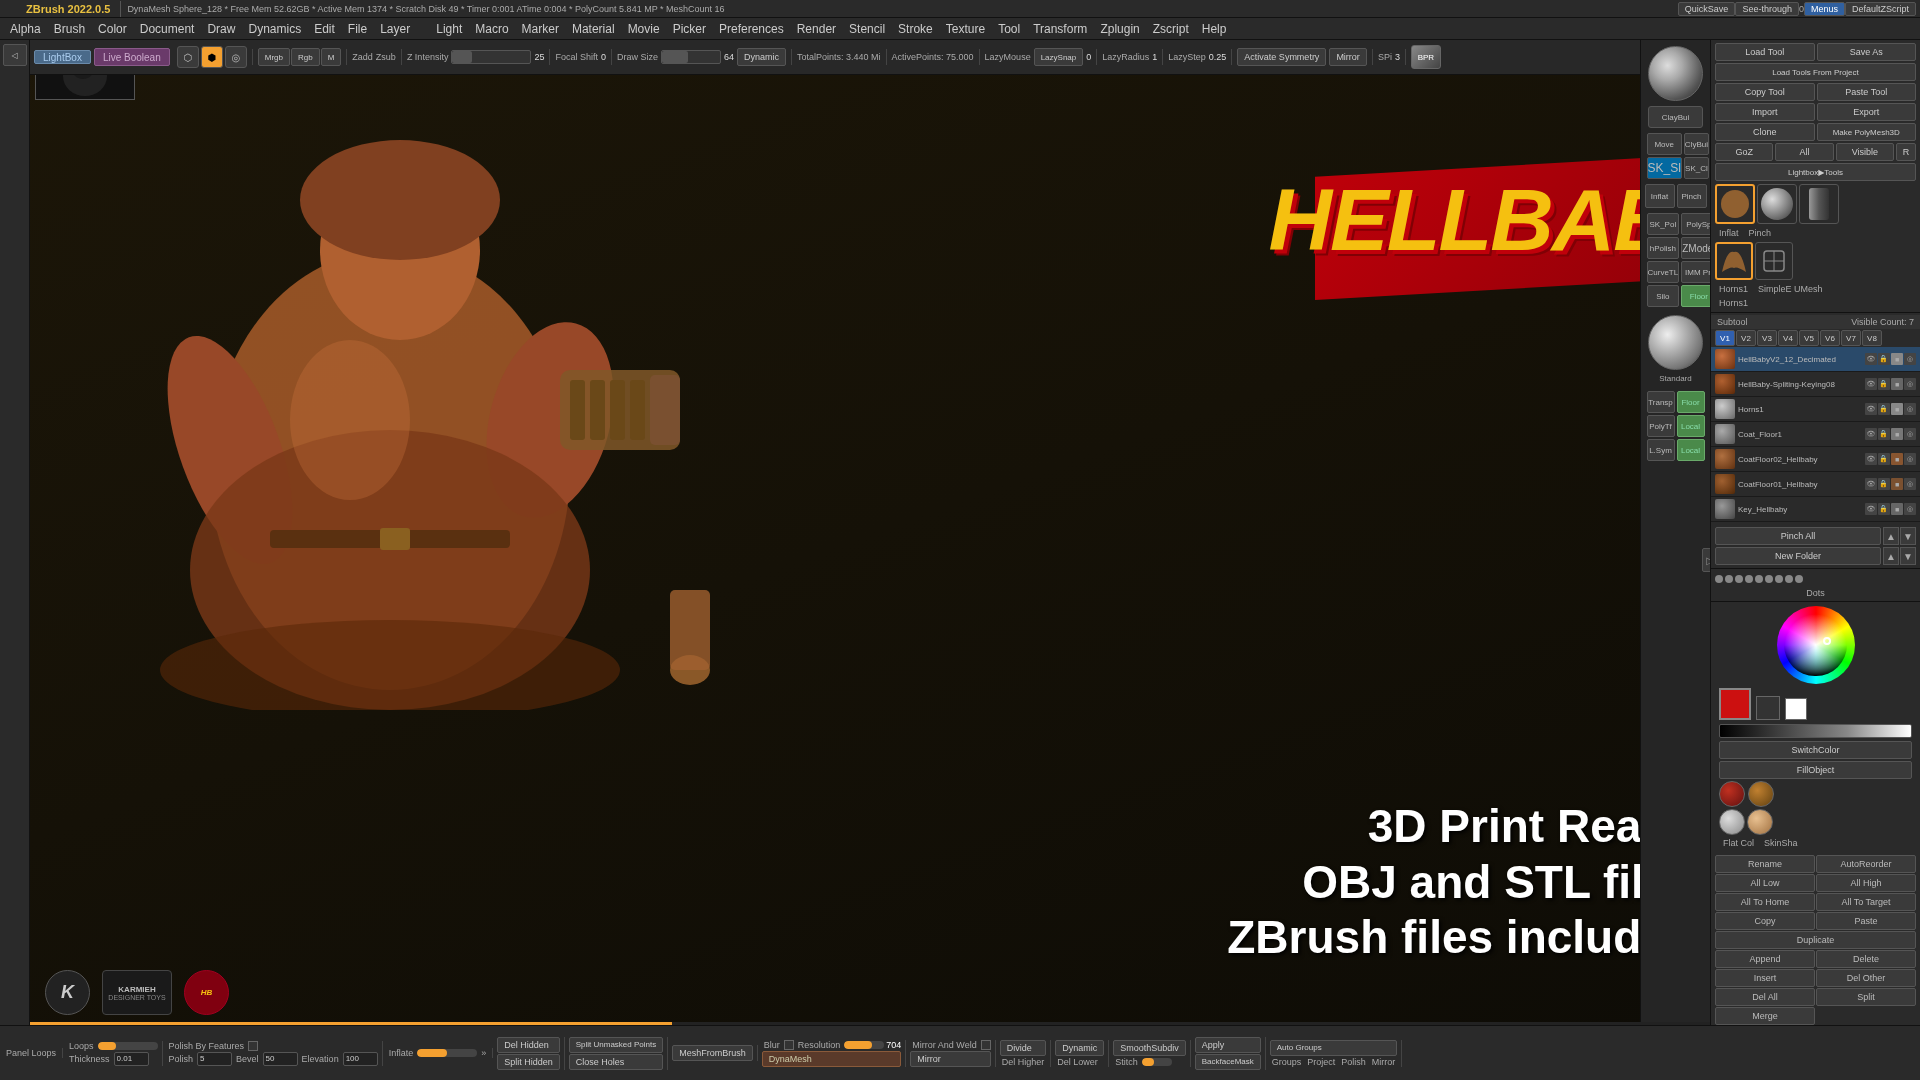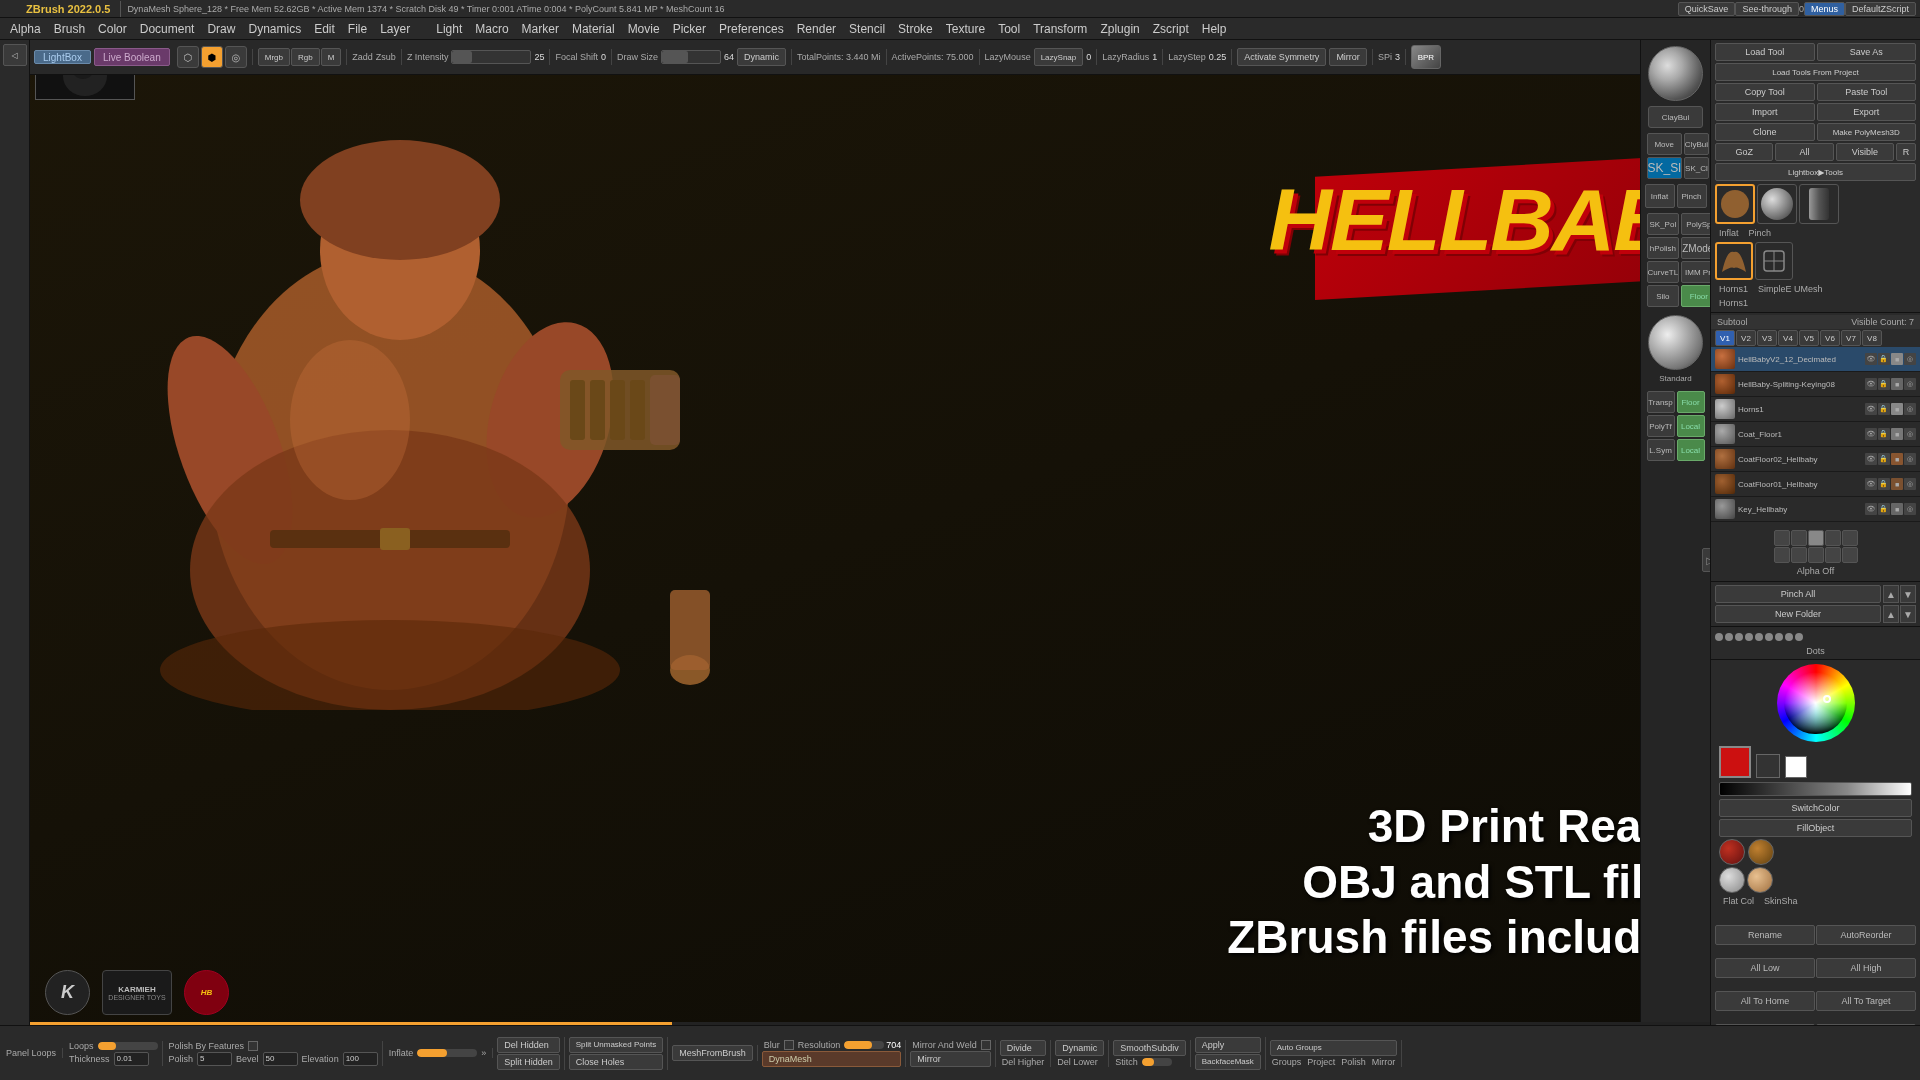--- a/index.html
+++ b/index.html
@@ -319,30 +319,29 @@
     .action-btns {
       display: grid;
       grid-template-columns: 1fr 1fr;
       gap: 1px;
       padding: 1px 4px;
     }
     .action-btn {
       background: #3a3a3a;
       border: 1px solid #555;
       color: #bbb;
-      padding: 9px 4px;
+      padding: 2px 4px;
       font-size: 9px;
       cursor: pointer;
       border-radius: 2px;
       text-align: center;
       height: 18px;
       display: flex;
       align-items: center;
       justify-content: center;
-      margin-top: 12px;
     }
     .action-btn.wide {
       grid-column: span 2;
     }
 
     
     #inner-right {
       position: absolute;
       top: 40px;
       right: 210px;
@@ -1013,37 +1012,20 @@
       <span class="subtool-name">Key_Hellbaby</span>
       <div class="subtool-icons">
         <div class="subtool-icon">👁</div>
         <div class="subtool-icon">🔒</div>
         <div class="subtool-icon" style="background:#666;">■</div>
         <div class="subtool-icon">◎</div>
       </div>
     </div>
   </div>
 
-  <div class="rp-section">
-    <div class="alpha-off-area">
-      <div class="alpha-grid">
-        <div class="alpha-cell"></div>
-        <div class="alpha-cell"></div>
-        <div class="alpha-cell selected"></div>
-        <div class="alpha-cell"></div>
-        <div class="alpha-cell"></div>
-        <div class="alpha-cell"></div>
-        <div class="alpha-cell"></div>
-        <div class="alpha-cell"></div>
-        <div class="alpha-cell"></div>
-        <div class="alpha-cell"></div>
-      </div>
-      <span class="rp-label">Alpha Off</span>
-    </div>
-  </div>
 
   <div class="rp-section">
     <div class="rp-row">
       <button class="rp-btn">Pinch All</button>
       <div style="display:flex;gap:1px;">
         <div style="width:16px;height:18px;background:#3a3a3a;border:1px solid #555;display:flex;align-items:center;justify-content:center;cursor:pointer;font-size:10px;color:#aaa;">▲</div>
         <div style="width:16px;height:18px;background:#3a3a3a;border:1px solid #555;display:flex;align-items:center;justify-content:center;cursor:pointer;font-size:10px;color:#aaa;">▼</div>
       </div>
     </div>
     <div class="rp-row">

